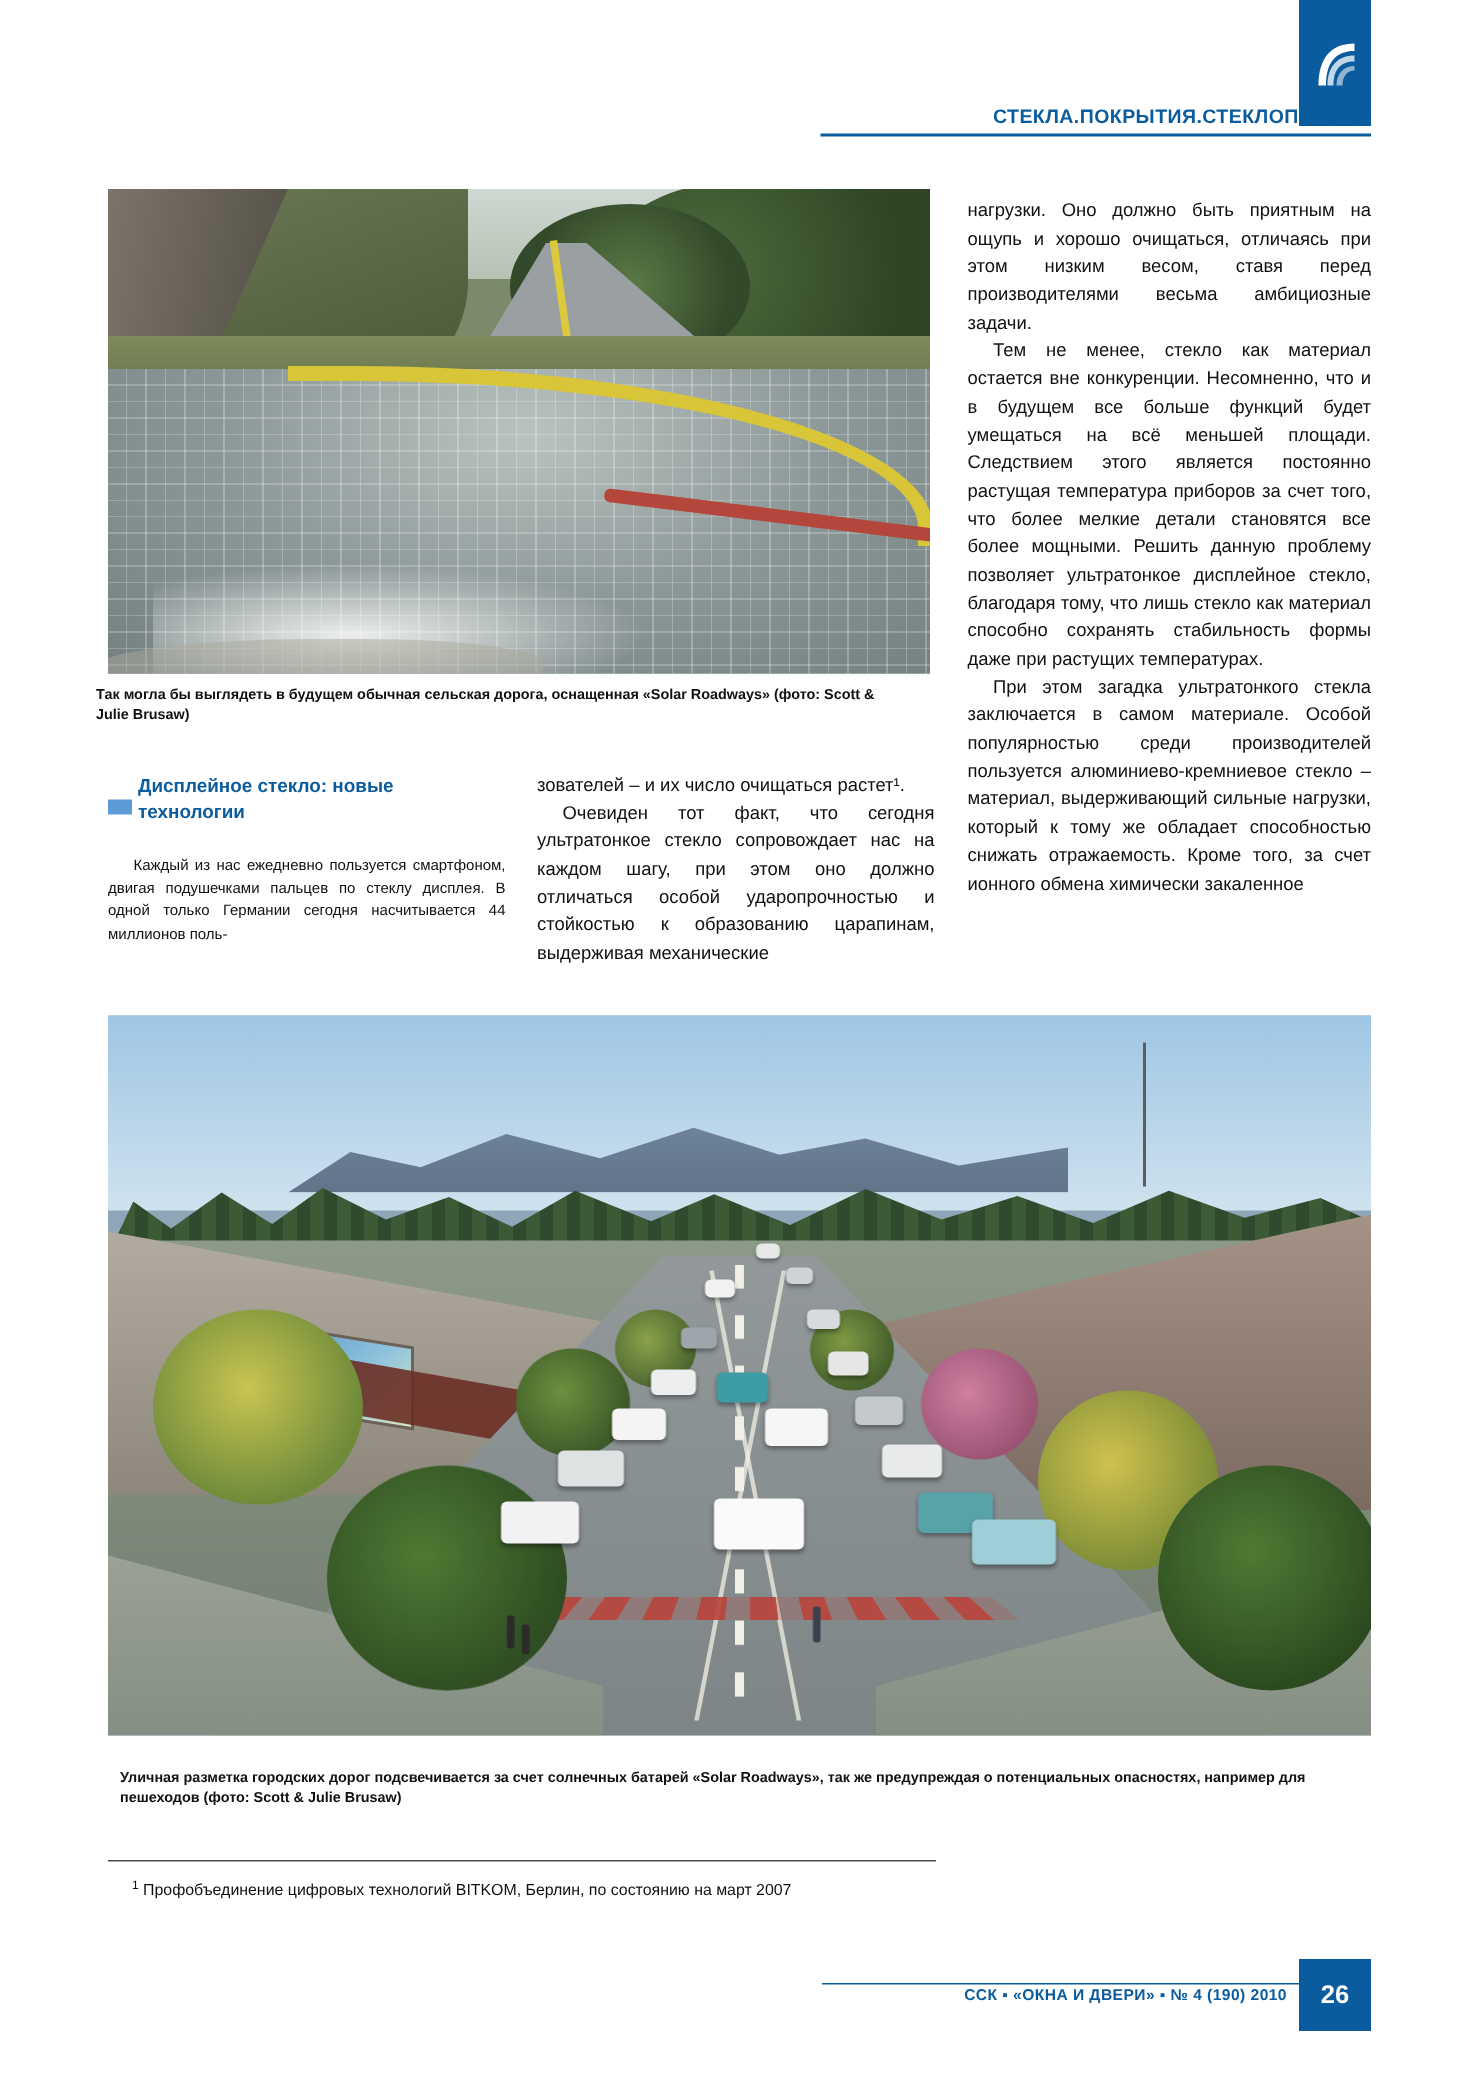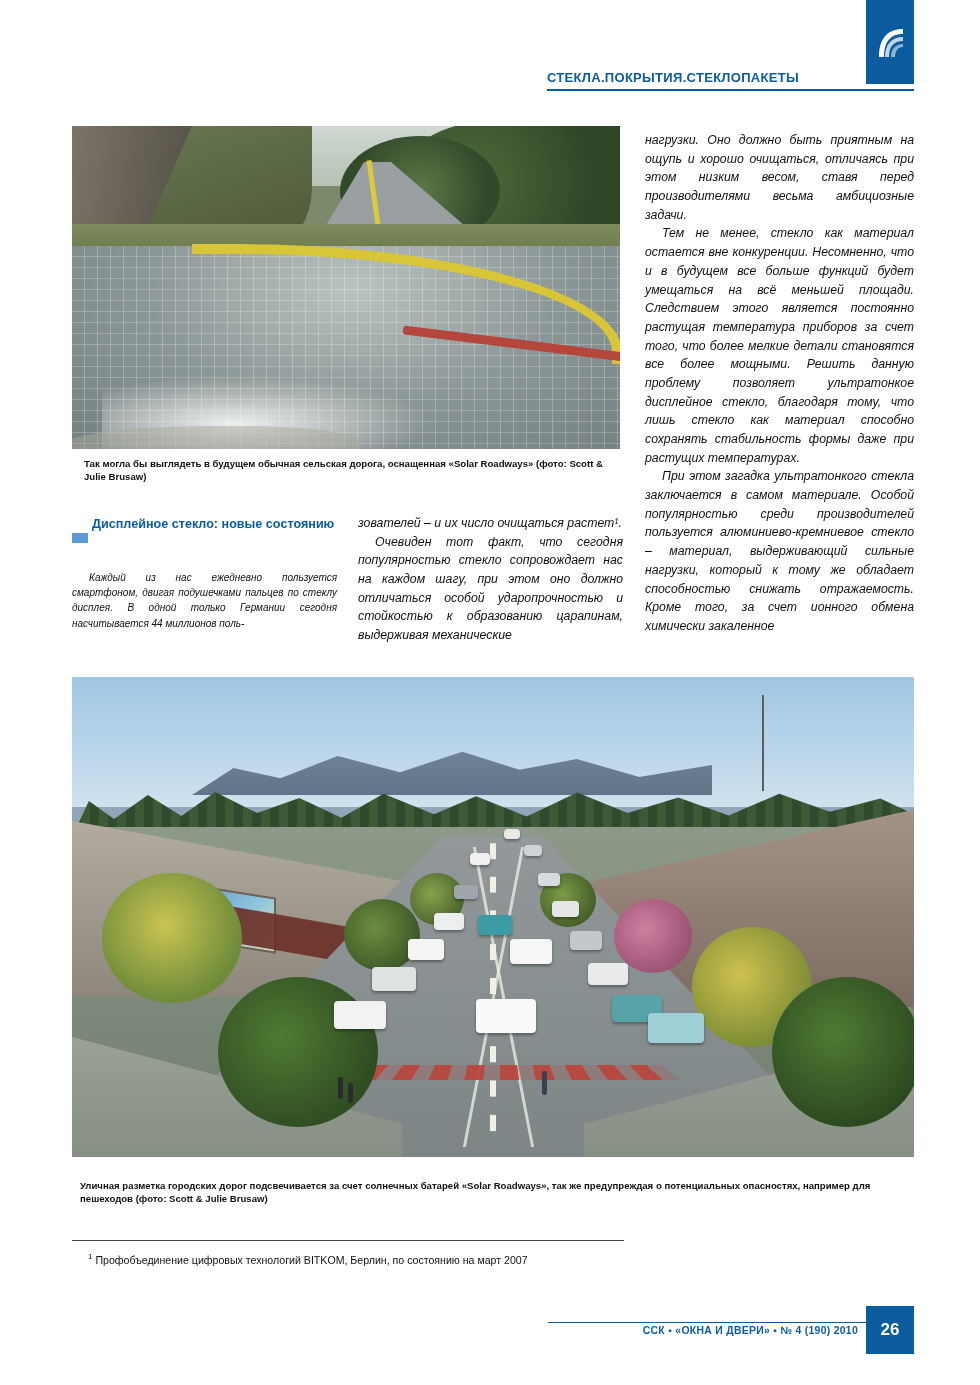--- a/index.html
+++ b/index.html
@@ -38,21 +38,21 @@
     left: 547px;
     width: 367px;
     height: 2px;
     background: #0b5c9e;
   }
   .header-title {
     position: absolute;
     top: 70px;
     left: 547px;
     width: 367px;
-    text-align: left;
+    text-align: right;
     font-size: 13px;
     font-weight: bold;
     letter-spacing: 0.3px;
     color: #0b5c9e;
   }
 
   
   .photo-top {
     position: absolute;
     top: 126px;
@@ -64,21 +64,21 @@
   }
   .caption {
     font-size: 9.6px;
     font-weight: bold;
     line-height: 1.35;
     color: #111;
   }
   .caption-top {
     position: absolute;
     top: 458px;
-    left: 84px;
+    left: 64px;
     width: 540px;
   }
 
   
   .section-head {
     position: absolute;
     top: 516px;
     left: 92px;
     width: 245px;
     font-size: 12.6px;
@@ -116,21 +116,20 @@
     position: absolute;
     top: 131px;
     left: 645px;
     width: 269px;
     font-size: 12.3px;
     line-height: 1.52;
     text-align: justify;
   }
   .col-left p, .col-mid p, .col-right p {
     margin: 0;
-    font-style: italic;
   }
   .indent {
     text-indent: 17px;
   }
 
   
   .photo-bottom {
     position: absolute;
     top: 677px;
     left: 72px;
@@ -391,29 +390,29 @@
   <div class="ph1-grass-strip"></div>
   <div class="ph1-pad"></div>
   <div class="ph1-curve"></div>
   <div class="ph1-redline"></div>
   <div class="ph1-pad-shine"></div>
   <div class="ph1-shoulder"></div>
 </div>
 <div class="caption caption-top">Так могла бы выглядеть в будущем обычная сельская дорога, оснащенная «Solar Roadways» (фото: Scott &amp; Julie Brusaw)</div>
 
 <div class="section-head-bar"></div>
-<div class="section-head">Дисплейное стекло: новые состоянию</div>
+<div class="section-head">Дисплейное стекло: новые технологии</div>
 
 <div class="col-left">
   <p class="indent">Каждый из нас ежедневно пользуется смартфоном, двигая подушечками пальцев по стеклу дисплея. В одной только Германии сегодня насчитывается 44 миллионов поль-</p>
 </div>
 
 <div class="col-mid">
   <p>зователей – и их число очищаться растет¹.</p>
-  <p class="indent">Очевиден тот факт, что сегодня популярностью стекло сопровождает нас на каждом шагу, при этом оно должно отличаться особой ударопрочностью и стойкостью к образованию царапинам, выдерживая механические</p>
+  <p class="indent">Очевиден тот факт, что сегодня ультратонкое стекло сопровождает нас на каждом шагу, при этом оно должно отличаться особой ударопрочностью и стойкостью к образованию царапинам, выдерживая механические</p>
 </div>
 
 <div class="col-right">
   <p>нагрузки. Оно должно быть приятным на ощупь и хорошо очищаться, отличаясь при этом низким весом, ставя перед производителями весьма амбициозные задачи.</p>
   <p class="indent">Тем не менее, стекло как материал остается вне конкуренции. Несомненно, что и в будущем все больше функций будет умещаться на всё меньшей площади. Следствием этого является постоянно растущая температура приборов за счет того, что более мелкие детали становятся все более мощными. Решить данную проблему позволяет ультратонкое дисплейное стекло, благодаря тому, что лишь стекло как материал способно сохранять стабильность формы даже при растущих температурах.</p>
   <p class="indent">При этом загадка ультратонкого стекла заключается в самом материале. Особой популярностью среди производителей пользуется алюминиево-кремниевое стекло – материал, выдерживающий сильные нагрузки, который к тому же обладает способностью снижать отражаемость. Кроме того, за счет ионного обмена химически закаленное</p>
 </div>
 
 <div class="photo-bottom">
   <div class="ph2-sky"></div>

